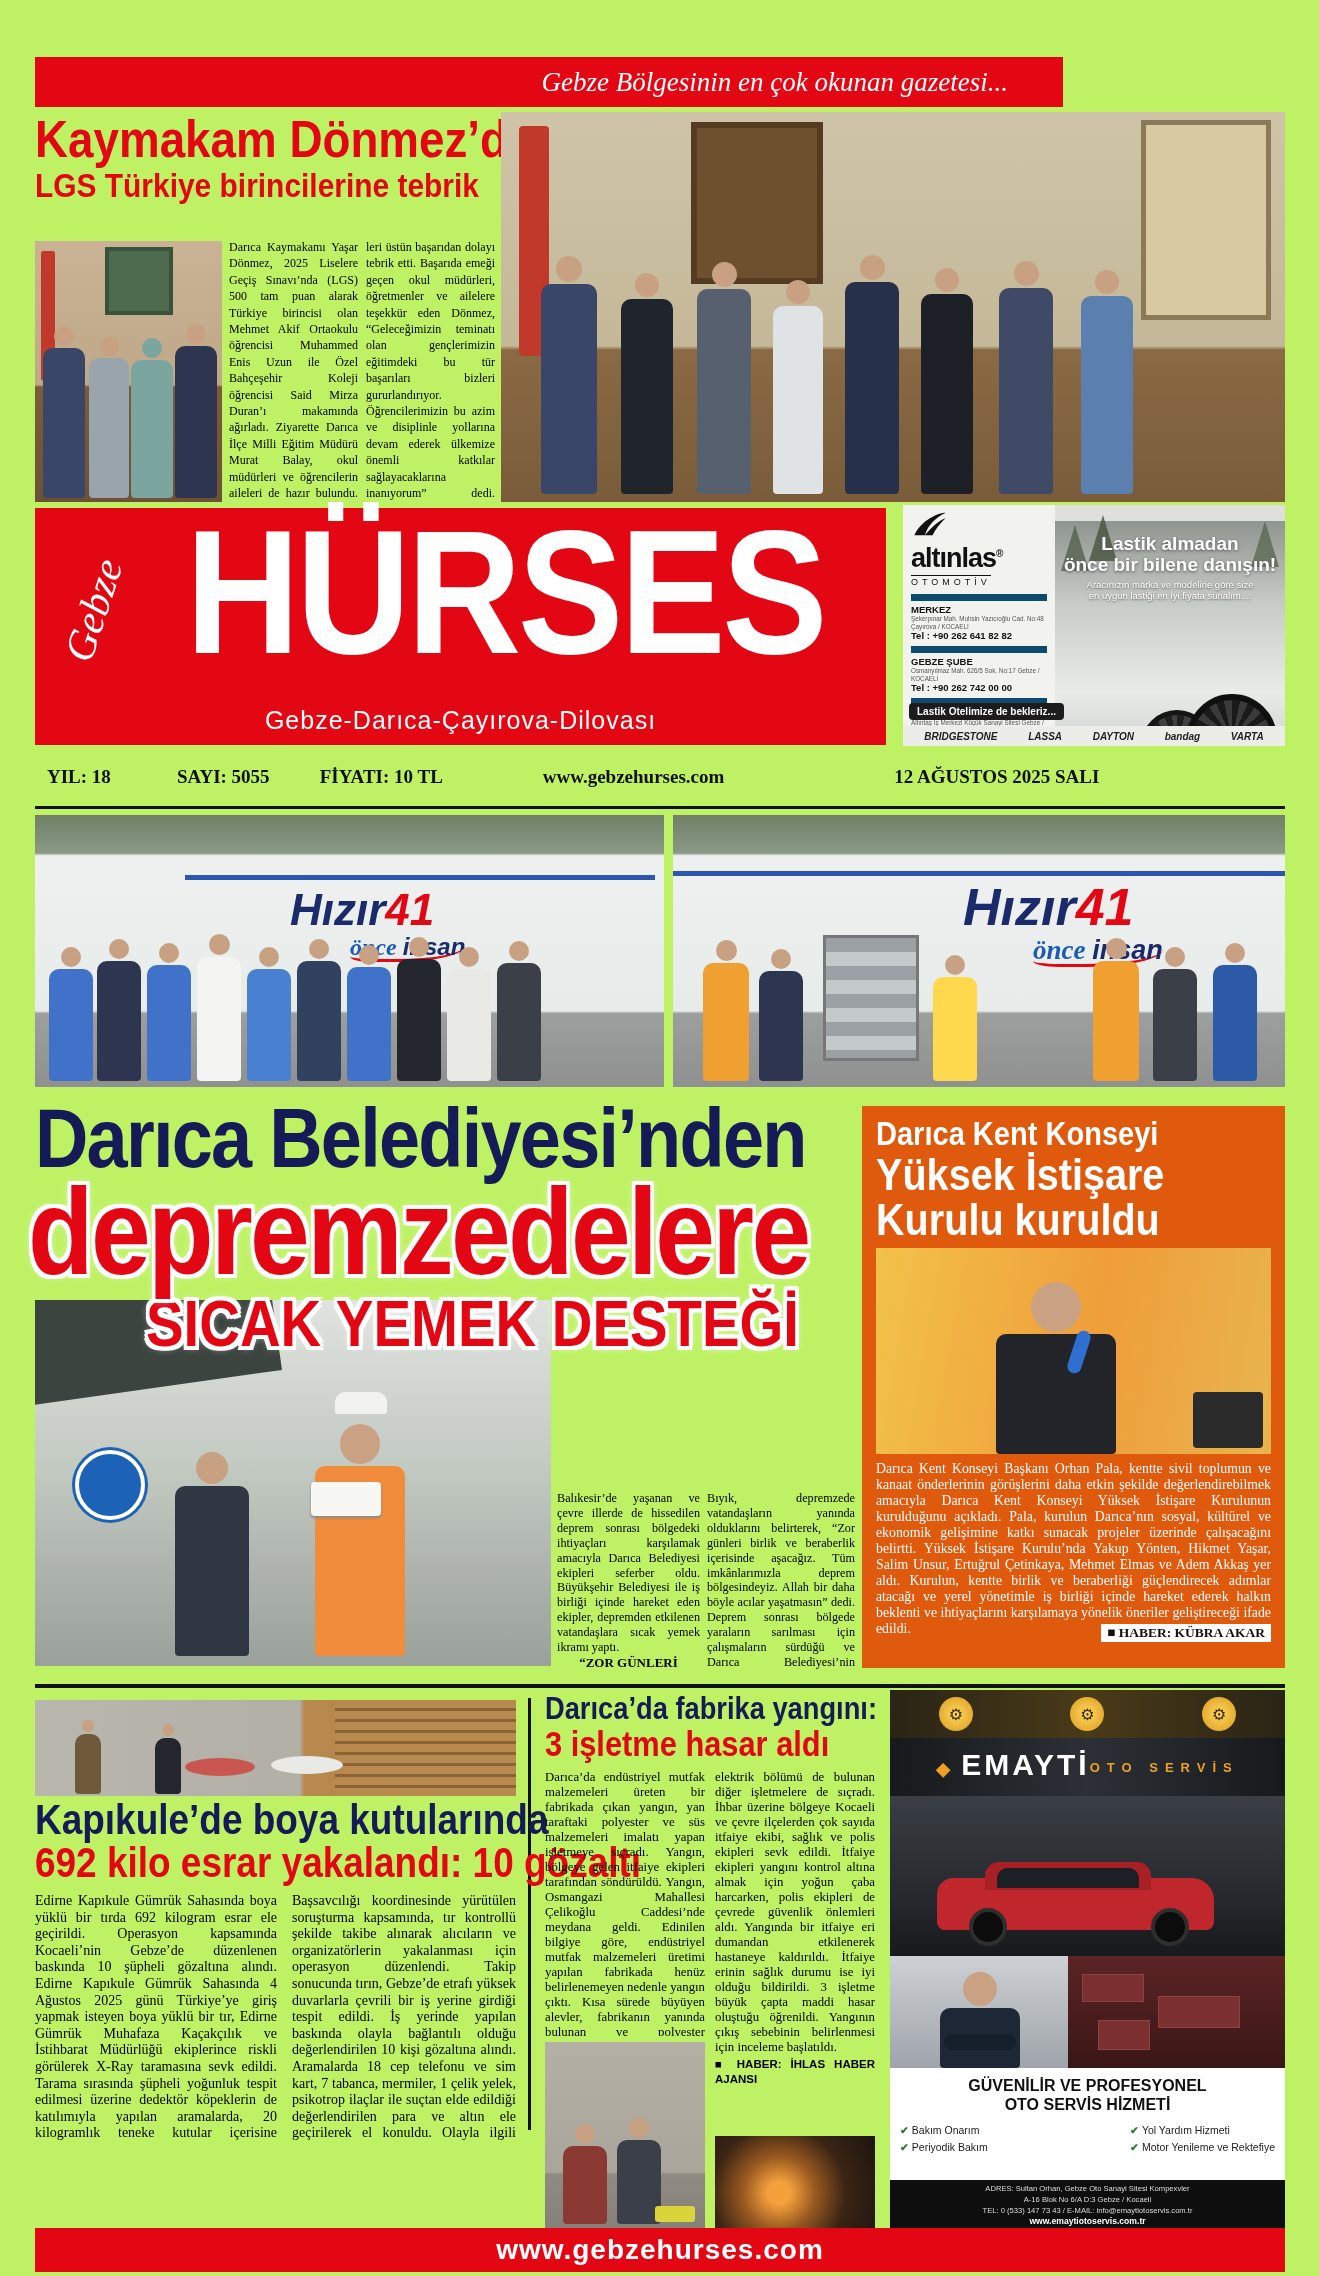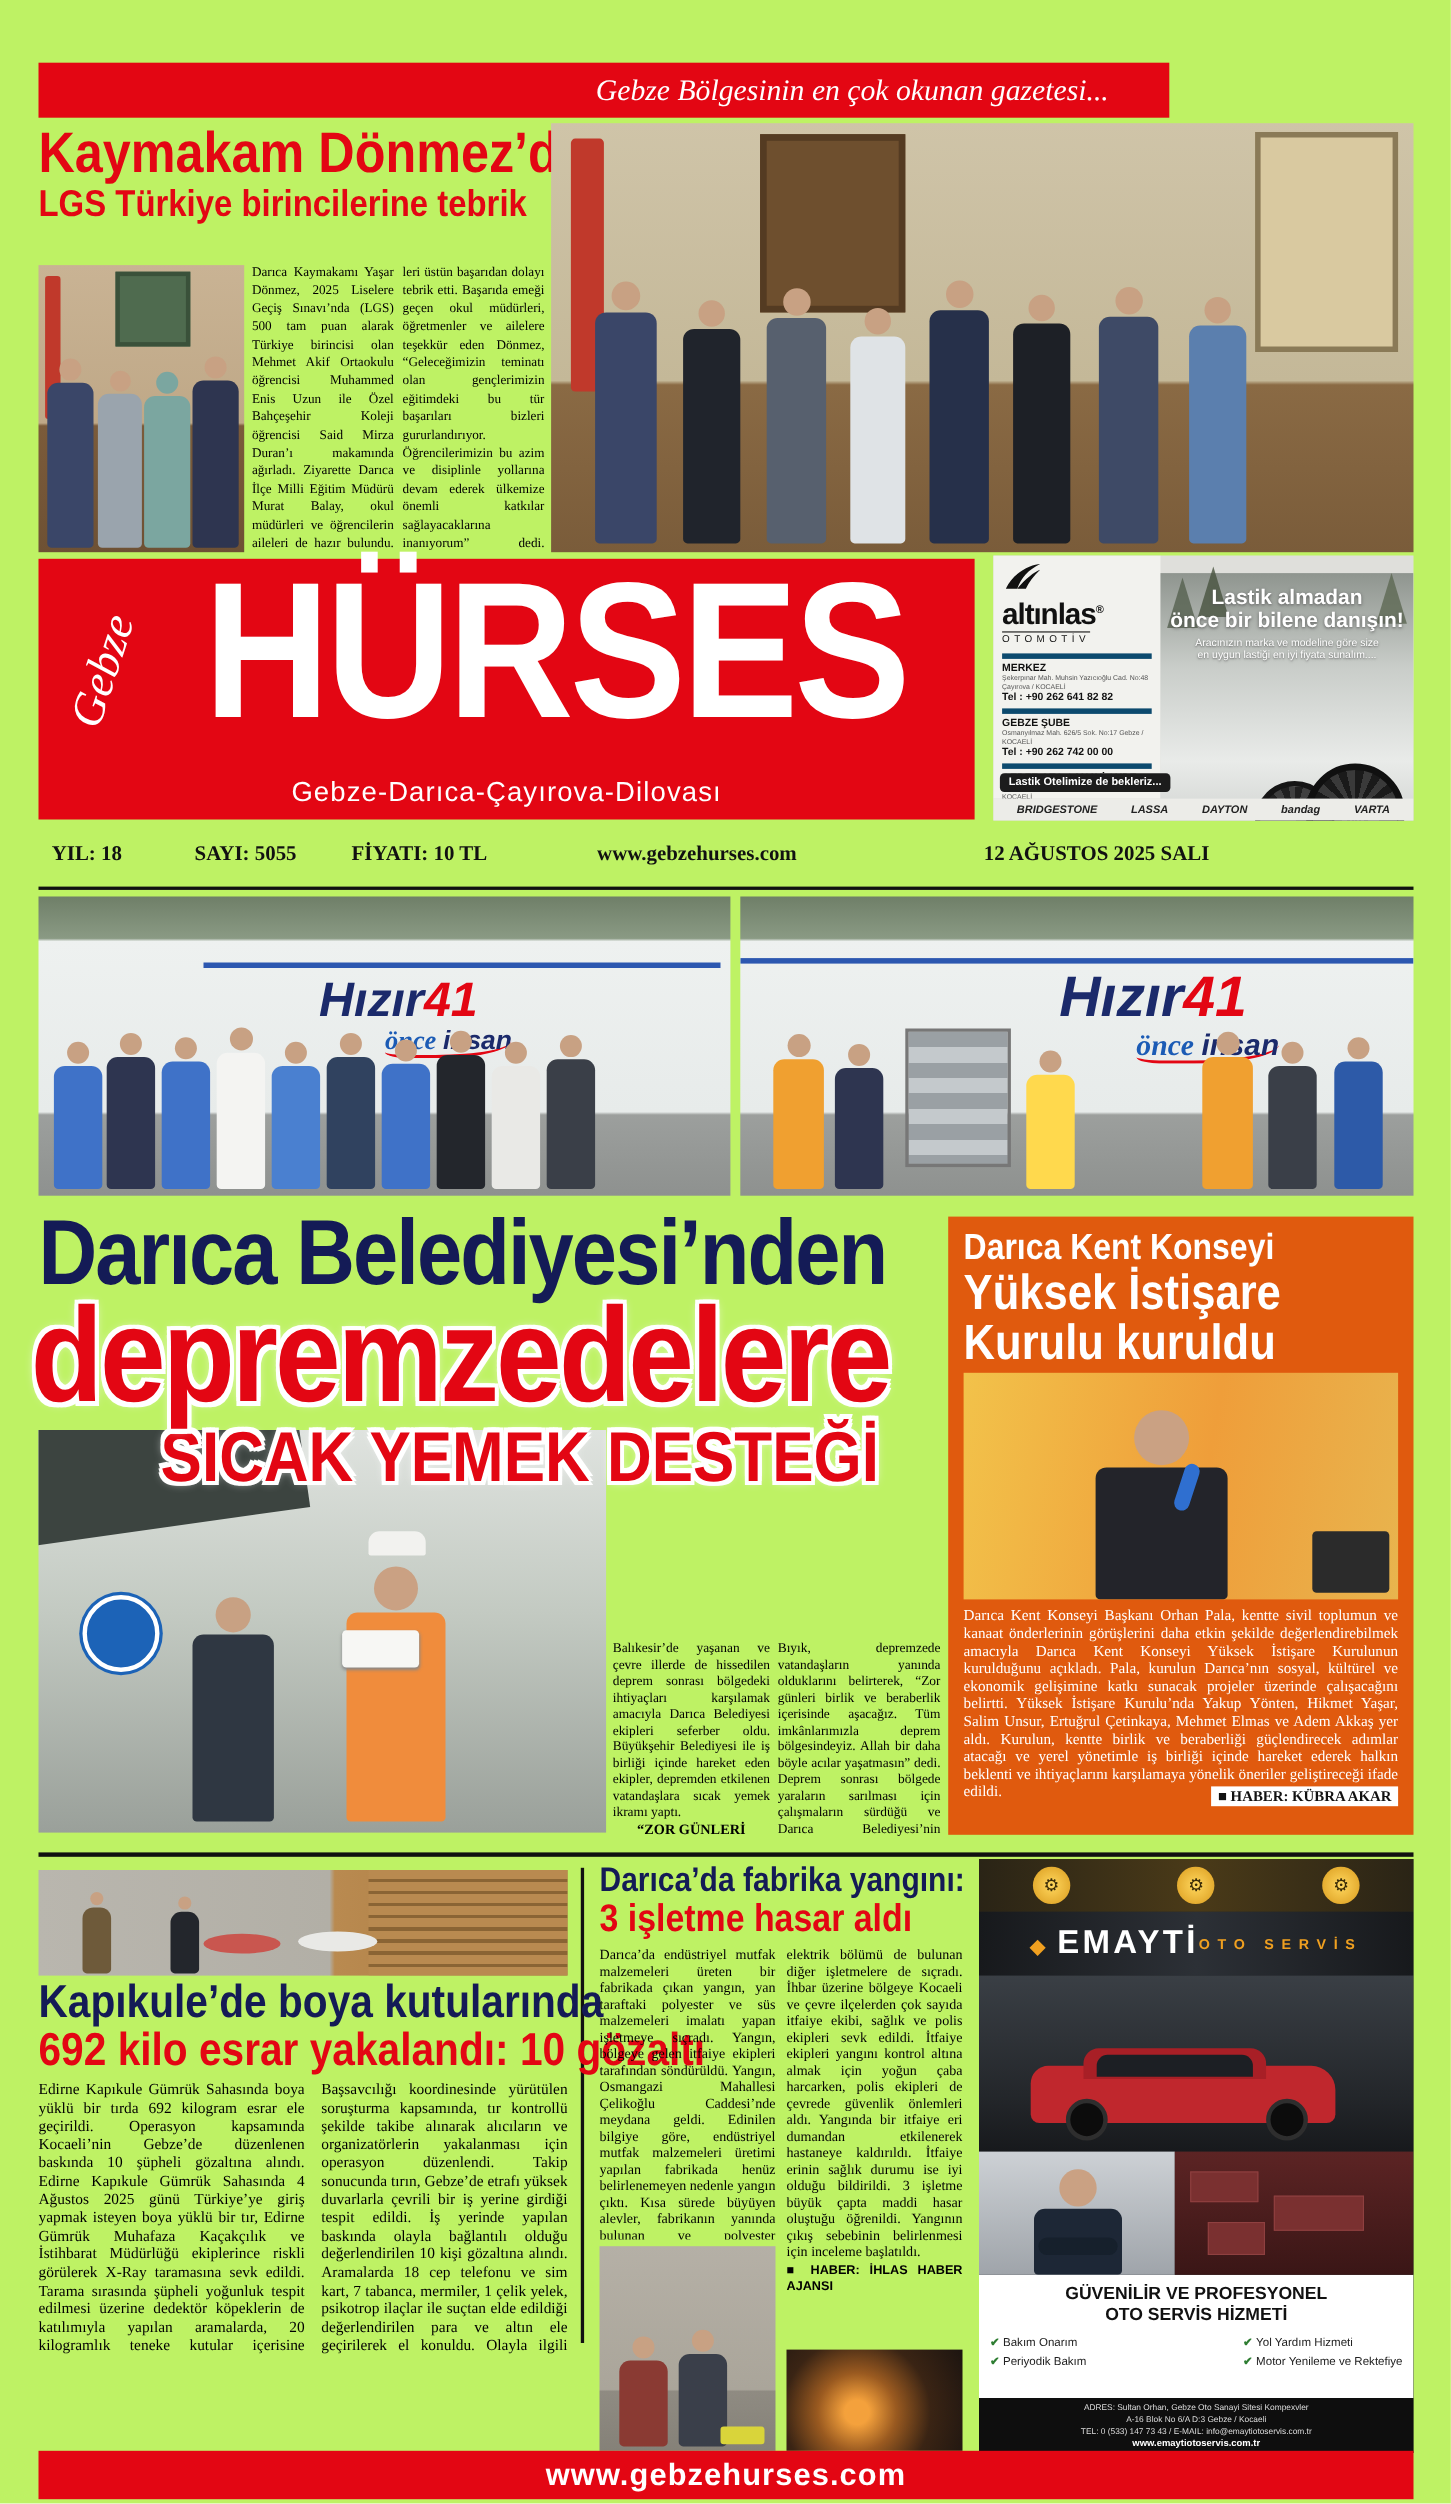--- a/index.html
+++ b/index.html
@@ -39,21 +39,21 @@
   .hurses{left:92px;top:-4px;width:755px;text-align:center;font-size:176px;font-weight:bold;
     letter-spacing:-4px;line-height:176px;}
   .masthead-sub{left:0;bottom:10px;width:100%;text-align:center;font-size:25px;letter-spacing:1px;}
 
   
   .tire-ad{left:903px;top:505px;width:382px;height:241px;background:#dfdfdb;overflow:hidden;}
   .tire-left{position:absolute;left:0;top:0;width:152px;height:221px;background:#f2f2ee;padding:6px 8px;box-sizing:border-box;}
   .tire-brand{font-size:27px;font-weight:bold;color:#111;letter-spacing:-1px;line-height:26px;}
   .tire-brand sup{font-size:10px;}
   .tire-brand-sub{font-size:9px;letter-spacing:4px;color:#111;margin-top:1px;border-top:1.5px solid #111;display:inline-block;padding-top:1px;}
-  .branch{margin-top:5px;border-top:5px solid #0c4a6e;padding-top:3px;}
+  .branch{margin-top:5px;border-top:7px solid #0c4a6e;padding-top:3px;}
   .branch .bn{font-size:9.5px;font-weight:bold;color:#111;}
   .branch .ba{font-size:6.3px;color:#555;line-height:7.5px;}
   .branch .bt{font-size:9.5px;font-weight:bold;color:#111;}
   .tire-right{position:absolute;left:152px;top:16px;width:230px;height:285px;
     background:linear-gradient(180deg,#8f958f 0%,#c9cdc9 30%,#e9ebe9 60%,#b9bdb9 100%);}
   .tire-h{position:absolute;left:0;top:12px;width:100%;text-align:center;color:#fff;font-weight:bold;
     font-size:19px;line-height:21px;text-shadow:0 1px 3px #555;}
   .tire-sub{position:absolute;left:0;top:58px;width:100%;text-align:center;color:#fff;font-size:9.5px;
     line-height:11px;text-shadow:0 1px 2px #555;}
   .tire1{position:absolute;right:8px;bottom:22px;width:78px;height:78px;border-radius:50%;

